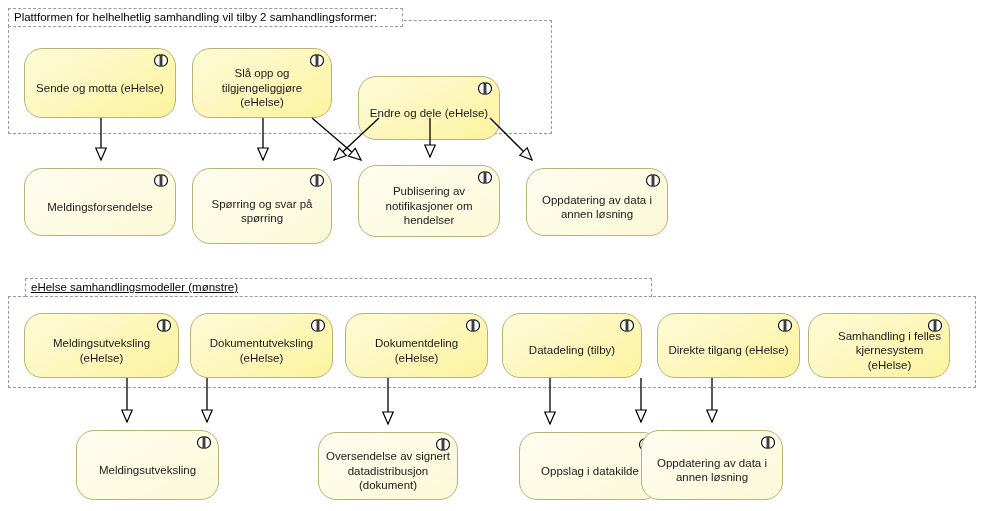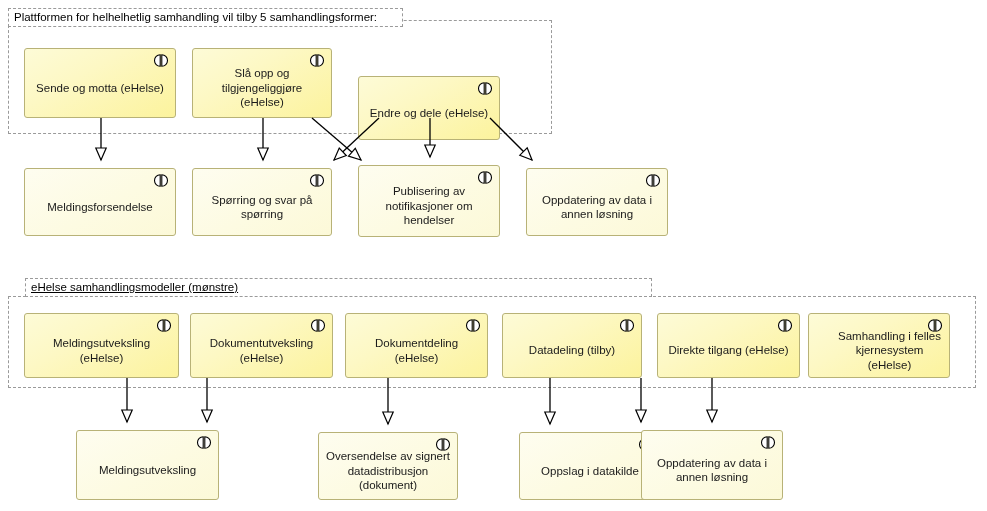--- a/index.html
+++ b/index.html
@@ -38,21 +38,21 @@
     color: #000000;
     height: 19px;
     display: flex;
     align-items: center;
   }
   
   .node {
     position: absolute;
     box-sizing: border-box;
     border: 1px solid #b8b277;
-    border-radius: 3px;
+    border-radius: 18px;
     display: flex;
     align-items: center;
     justify-content: center;
     text-align: center;
     font-size: 11.5px;
     line-height: 14.5px;
     color: #1a1a1a;
     padding: 14px 7px 4px 7px;
     overflow: visible;
   }
@@ -95,21 +95,21 @@
     stroke-width: 1.2;
   }
 </style>
 </head>
 <body>
 
 <div id="canvas">
 
   <div id="group-frames">
       <div class="group" style="left: 8px; top: 20px; width: 544px; height: 114px;"></div>
-      <div class="group-label" style="left: 8px; top: 8px; width: 395px;">Plattformen for helhelhetlig samhandling vil tilby 5 samhandlingsformer:</div>
+      <div class="group-label" style="left: 8px; top: 8px; width: 395px;">Plattformen for helhelhetlig samhandling vil tilby 2 samhandlingsformer:</div>
       <div class="group" style="left: 8px; top: 296px; width: 968px; height: 92px;"></div>
       <div class="group-label" style="left: 25px; top: 278px; width: 627px; text-decoration: underline;">eHelse samhandlingsmodeller (mønstre)</div>
     </div>
 
   <div id="node-layer">
       <div class="node strong" style="left: 24px; top: 48px; width: 152px; height: 70px;">
         <svg class="icon-interaction" viewBox="0 0 16 13">
           <path d="M7.2 0.8 A5.6 5.6 0 0 0 7.2 12.2 Z" fill="#ffffff" stroke="#000000" stroke-width="1.1"></path>
           <path d="M8.8 0.8 A5.6 5.6 0 0 1 8.8 12.2 Z" fill="#ffffff" stroke="#000000" stroke-width="1.1"></path>
         </svg>
@@ -129,21 +129,21 @@
         </svg>
         <span class="node-label">Endre og dele (eHelse)</span>
       </div>
       <div class="node pale" style="left: 24px; top: 168px; width: 152px; height: 68px;">
         <svg class="icon-interaction" viewBox="0 0 16 13">
           <path d="M7.2 0.8 A5.6 5.6 0 0 0 7.2 12.2 Z" fill="#ffffff" stroke="#000000" stroke-width="1.1"></path>
           <path d="M8.8 0.8 A5.6 5.6 0 0 1 8.8 12.2 Z" fill="#ffffff" stroke="#000000" stroke-width="1.1"></path>
         </svg>
         <span class="node-label">Meldingsforsendelse</span>
       </div>
-      <div class="node pale" style="left: 192px; top: 168px; width: 140px; height: 68px;">
+      <div class="node pale" style="left: 192px; top: 168px; width: 140px; height: 76px;">
         <svg class="icon-interaction" viewBox="0 0 16 13">
           <path d="M7.2 0.8 A5.6 5.6 0 0 0 7.2 12.2 Z" fill="#ffffff" stroke="#000000" stroke-width="1.1"></path>
           <path d="M8.8 0.8 A5.6 5.6 0 0 1 8.8 12.2 Z" fill="#ffffff" stroke="#000000" stroke-width="1.1"></path>
         </svg>
         <span class="node-label">Spørring og svar på spørring</span>
       </div>
       <div class="node pale" style="left: 358px; top: 165px; width: 142px; height: 72px;">
         <svg class="icon-interaction" viewBox="0 0 16 13">
           <path d="M7.2 0.8 A5.6 5.6 0 0 0 7.2 12.2 Z" fill="#ffffff" stroke="#000000" stroke-width="1.1"></path>
           <path d="M8.8 0.8 A5.6 5.6 0 0 1 8.8 12.2 Z" fill="#ffffff" stroke="#000000" stroke-width="1.1"></path>

